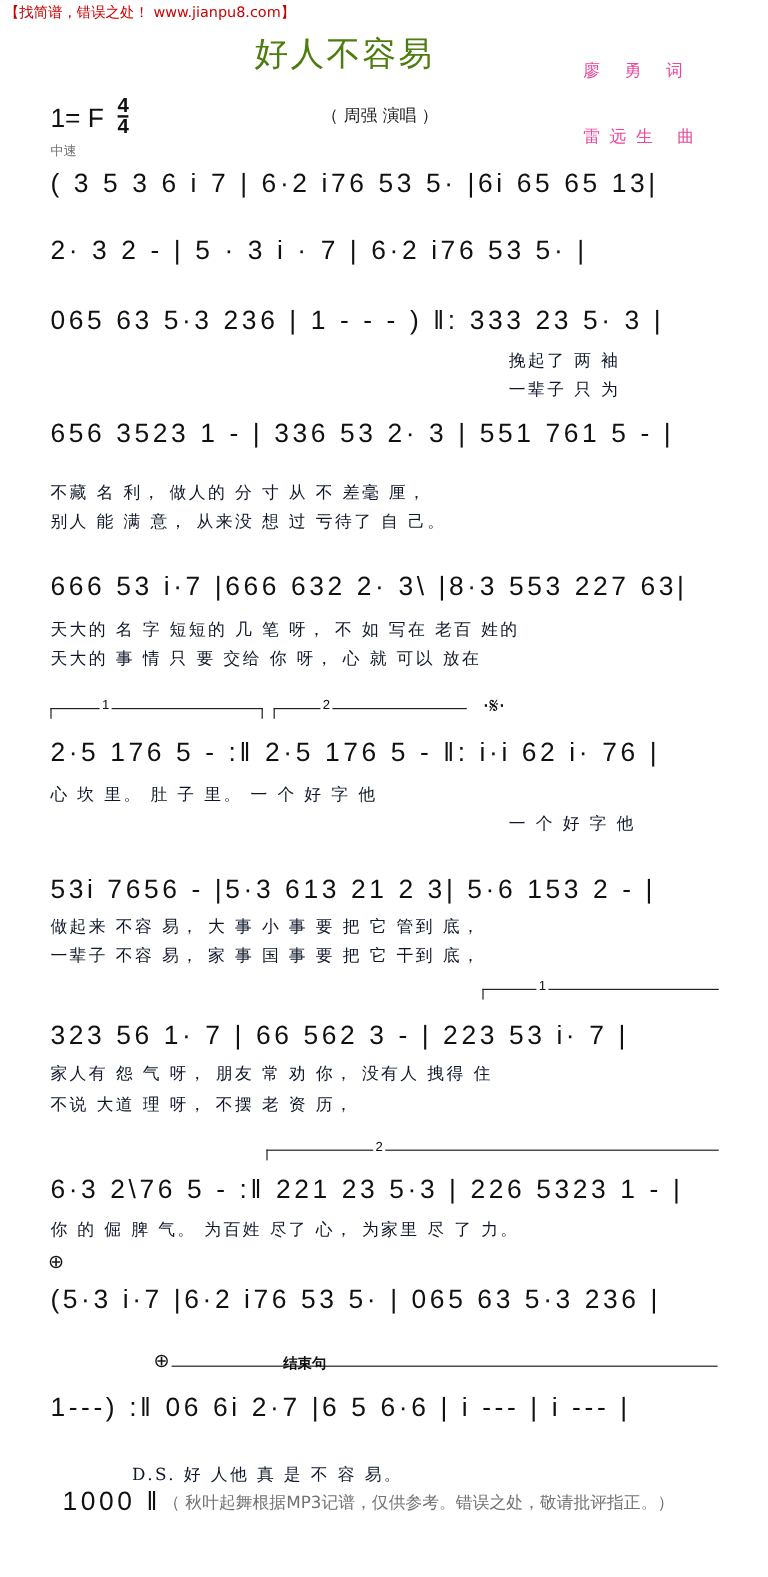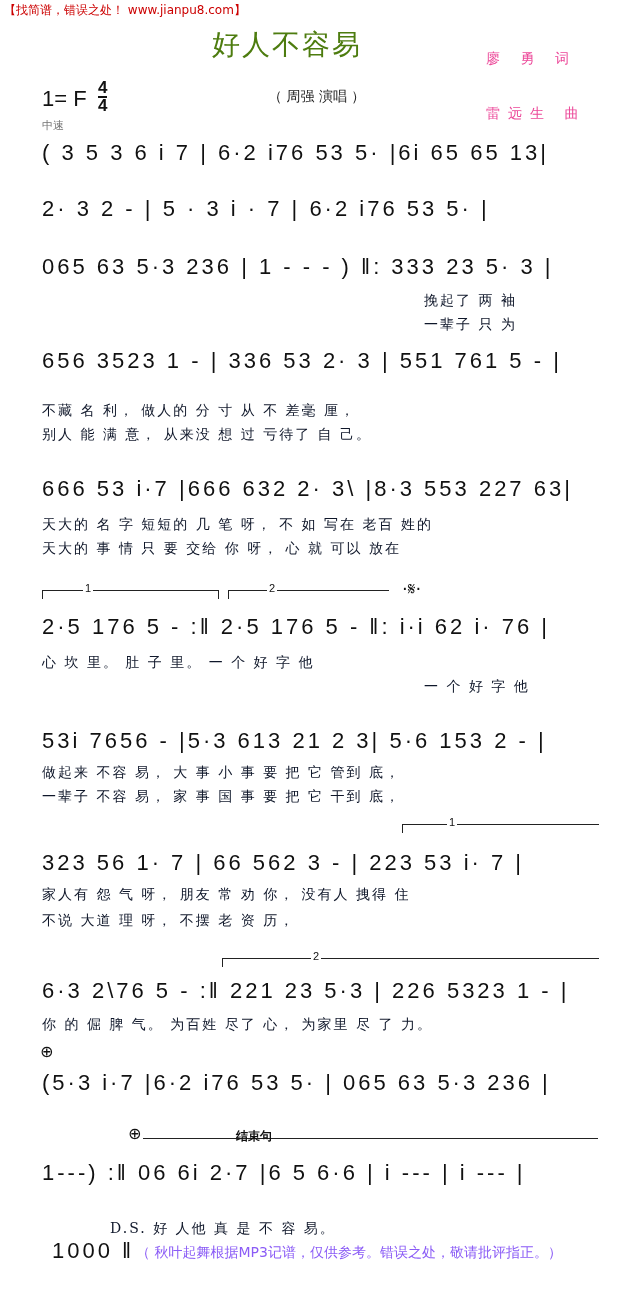--- a/index.html
+++ b/index.html
@@ -12,21 +12,21 @@
   .key { left:42px; top:86px; font-size:22px; font-family:"Liberation Sans", sans-serif; }
   .timesig { position:absolute; left:98px; top:80px; font-size:17px; font-weight:bold; line-height:16px; text-align:center; font-family:"Liberation Sans", sans-serif; }
   .timesig div:first-child { border-bottom:2px solid #111; }
   .singer { left:268px; top:88px; font-size:14px; color:#222; font-family:"DejaVu Sans", sans-serif; }
   .tempo { left:42px; top:118px; font-size:11px; color:#737373; font-family:"DejaVu Serif", serif; }
   .notes { font-family:"Liberation Sans", sans-serif; font-size:22px; letter-spacing:3px; color:#111; }
   .lyric { font-family:"DejaVu Serif", serif; font-size:14px; color:#0f172a; letter-spacing:2px; }
   .volta { position:absolute; border-top:1.5px solid #222; border-left:1.5px solid #222; height:8px; }
   .volta.right { border-right:1.5px solid #222; }
   .volta span { position:absolute; top:-9px; font-size:11px; background:#fff; padding:0 2px; font-family:"Liberation Sans", sans-serif; }
-  .footer-note { font-size:14px; color:#8b5cf6; font-family:"DejaVu Sans", sans-serif; }
+  .footer-note { font-size:14px; color:#737373; font-family:"DejaVu Sans", sans-serif; }
   .coda-line { position:absolute; border-top:1.5px solid #222; }
 </style>
 </head>
 <body>
 
 <div class="abs watermark">【找简谱，错误之处！ www.jianpu8.com】</div>
 <div class="abs title">好人不容易</div>
 <div class="abs credit" style="left:486px;top:50px;">廖 勇   词</div>
 <div class="abs credit" style="left:486px;top:88px;margin-top:17px;">雷远生   曲</div>
 <div class="abs key">1= F</div>

